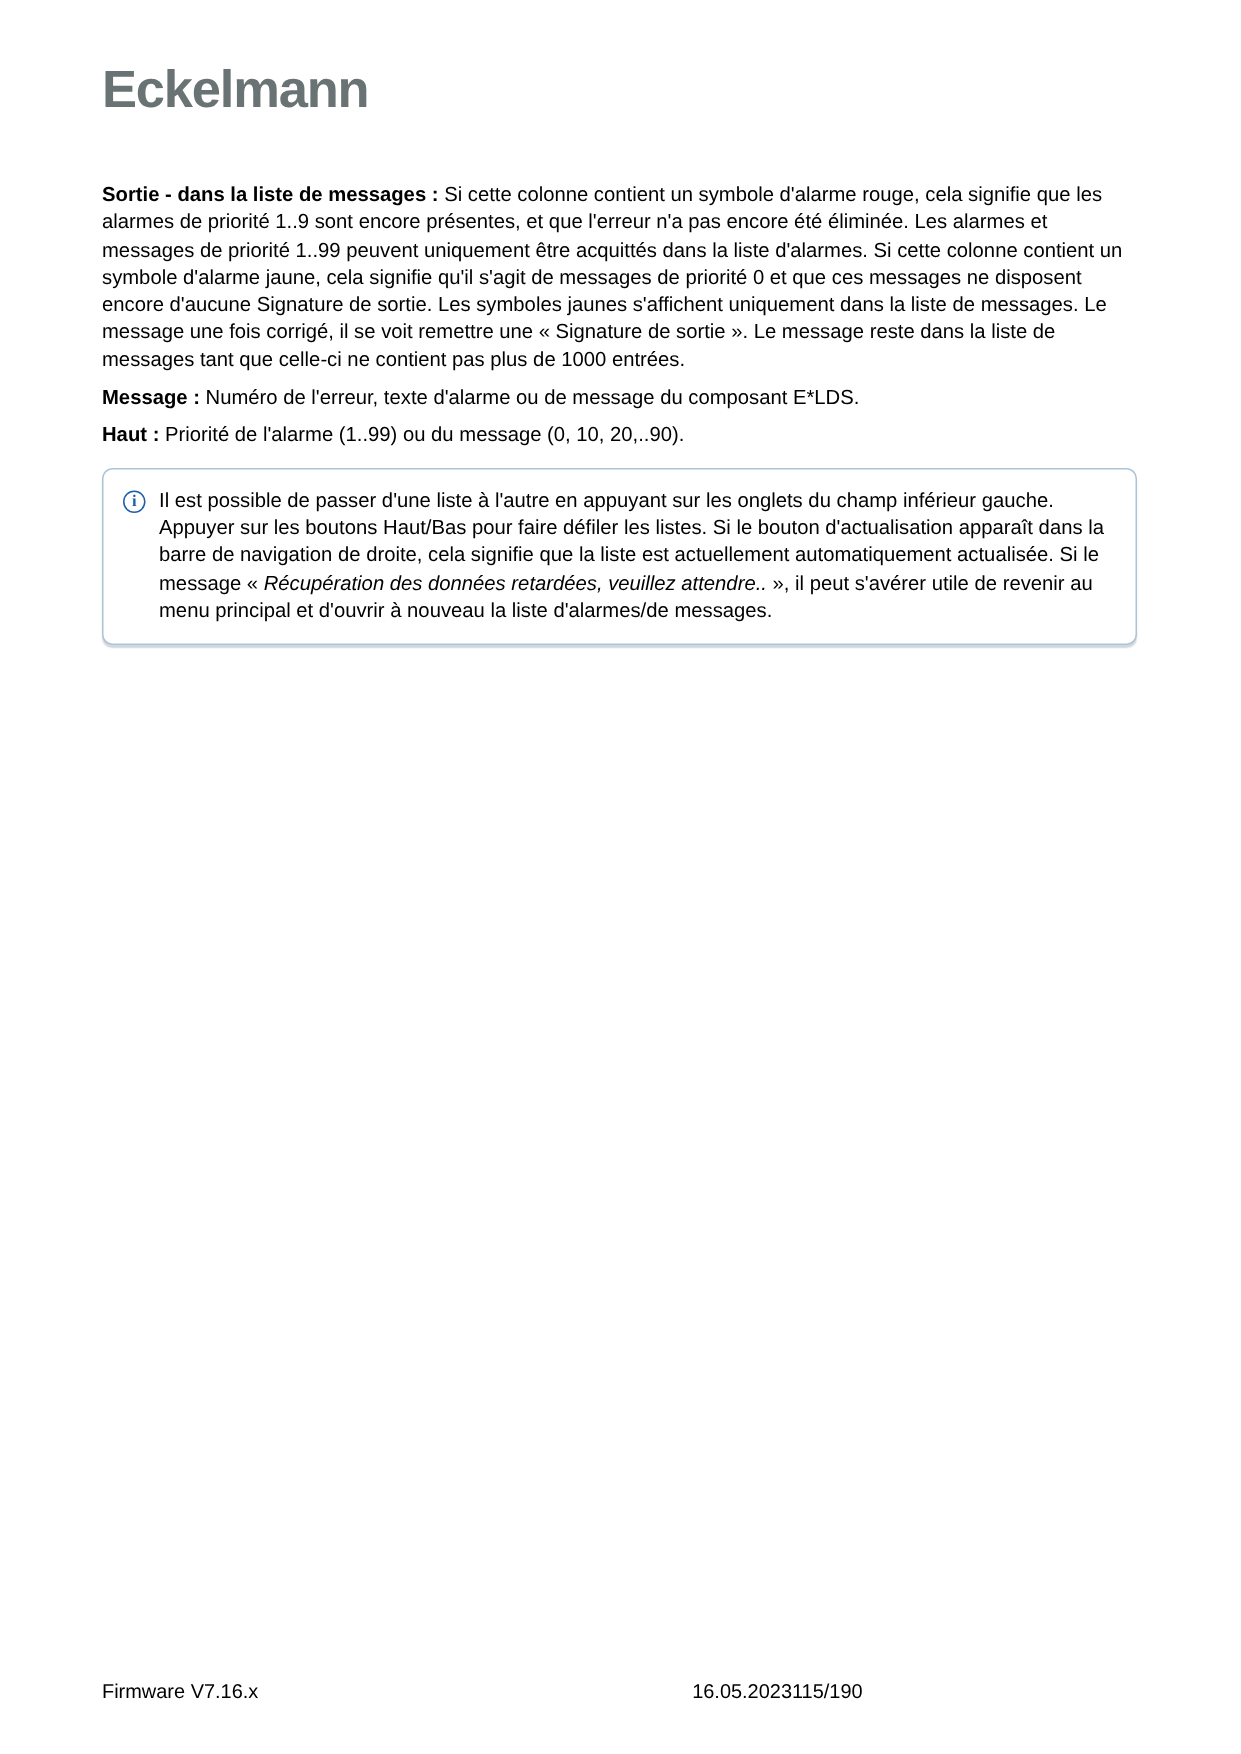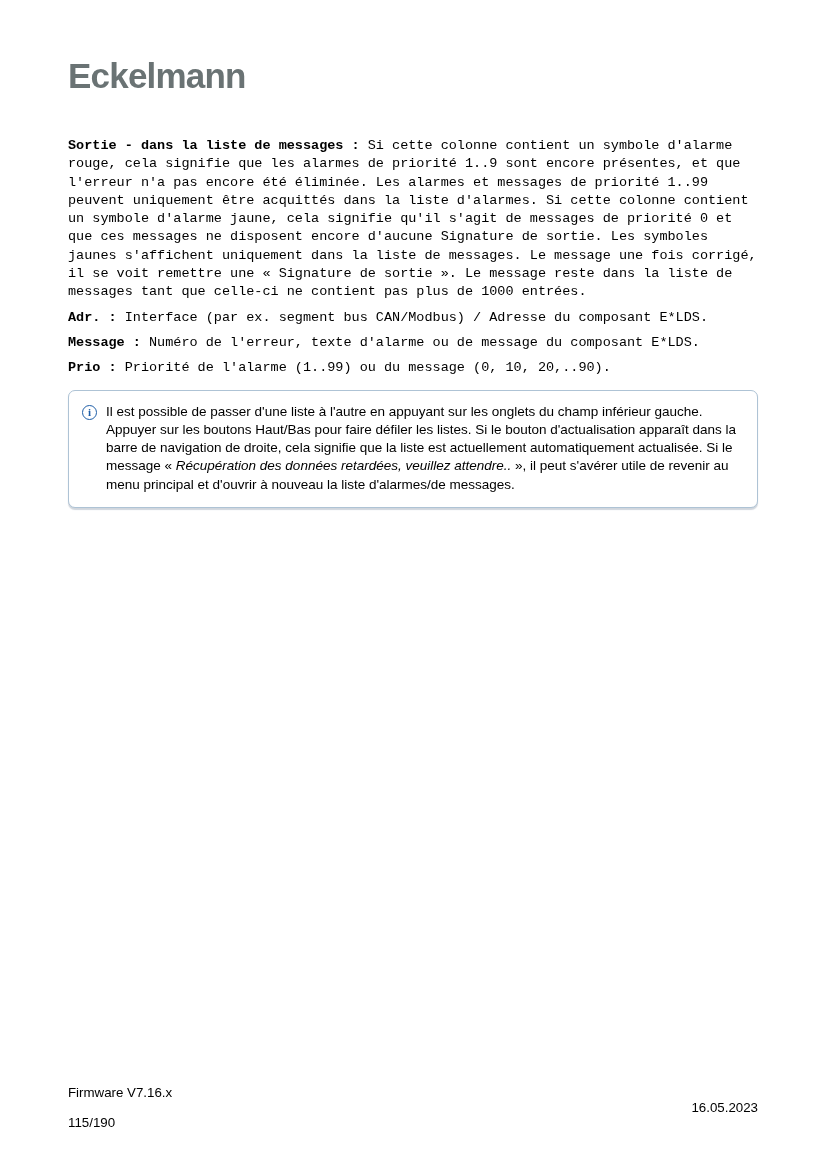--- a/index.html
+++ b/index.html
@@ -5,40 +5,40 @@
   * { margin: 0; padding: 0; box-sizing: border-box; }
   html, body { background: #ffffff; }
   .page {
     position: relative;
     width: 827px;
     height: 1144px;
     background: #ffffff;
     font-family: "Liberation Sans", "DejaVu Sans", sans-serif;
     color: #000000;
     overflow: hidden;
-    margin: 16px auto;
+    margin: 0 auto;
   }
   .logo {
     position: absolute;
     left: 68px;
     top: 40px;
     font-size: 35px;
     font-weight: bold;
     letter-spacing: -0.8px;
     color: #6a7374;
   }
   .content {
     position: absolute;
     left: 68px;
     top: 121px;
     width: 692px;
     font-size: 13.5px;
     line-height: 18.3px;
   }
-  .para { margin-bottom: 7px; font-family: Liberation Mono, monospace; }
+  .para { margin-bottom: 7px; }
   .para b { font-weight: bold; }
   .subline { display: block; }
   .info-box {
     margin-top: 12px;
     width: 690px;
     border: 1px solid #aec3d5;
     border-radius: 7px;
     background: #ffffff;
     box-shadow: 0 1.5px 1px rgba(150,165,180,0.45);
     padding: 12px 16px 13px 13px;
@@ -58,49 +58,47 @@
     text-align: center;
     margin-top: 2px;
     margin-right: 9px;
     font-family: "Liberation Serif", "DejaVu Serif", serif;
   }
   .info-text { flex: 1 1 auto; font-size: 13.5px; line-height: 18.3px; }
   .info-text .it { font-style: italic; }
   .footer {
     position: absolute;
     left: 68px;
-    top: 1069px;
+    top: 1120px;
     width: 690px;
     font-size: 13.3px;
     display: flex;
-    flex-direction: column;
   }
   .footer .f-left  { flex: 1; text-align: left; }
   .footer .f-center{ flex: 1; text-align: right; }
   .footer .f-right { flex: 1; }
 </style>
 </head>
 <body>
 
 <div class="page">
 
   <div class="logo">Eckelmann</div>
 
   <div class="content">
 
     <p class="para"><b>Sortie - dans la liste de messages :</b><span> Si cette colonne contient un symbole d'alarme rouge, cela signifie que les alarmes de priorité 1..9 sont encore présentes, et que l'erreur n'a pas encore été éliminée. Les alarmes et messages de priorité 1..99 peuvent uniquement être acquittés dans la liste d'alarmes. Si cette colonne contient un symbole d'alarme jaune, cela signifie qu'il s'agit de messages de priorité 0 et que ces messages ne disposent encore d'aucune Signature de sortie. Les symboles jaunes s'affichent uniquement dans la liste de messages. Le message une fois corrigé, il se voit remettre une « Signature de sortie ». Le message reste dans la liste de messages tant que celle-ci ne contient pas plus de 1000 entrées.</span></p>
 
     <p class="para"></p>
 
 
-    <p class="para"><b>Adr. :</b><span> Interface (par ex. segment bus CAN/Modbus) / Adresse du composant E*LDS.</span></p>
 
     <p class="para"><b>Message :</b><span> Numéro de l'erreur, texte d'alarme ou de message du composant E*LDS.</span></p>
 
-    <p class="para"><b>Prio :</b><span> Priorité de l'alarme (1..99) ou du message (0, 10, 20,..90).</span></p>
+    <p class="para"><b>Haut :</b><span> Priorité de l'alarme (1..99) ou du message (0, 10, 20,..90).</span></p>
 
     <div class="info-box">
       <div class="info-icon">i</div>
       <div class="info-text"><span>Il est possible de passer d'une liste à l'autre en appuyant sur les onglets du champ inférieur gauche. Appuyer sur les boutons Haut/Bas pour faire défiler les listes. Si le bouton d'actualisation apparaît dans la barre de navigation de droite, cela signifie que la liste est actuellement automatiquement actualisée. Si le message « </span><span class="it">Récupération des données retardées, veuillez attendre..</span><span> », il peut s'avérer utile de revenir au menu principal et d'ouvrir à nouveau la liste d'alarmes/de messages.</span></div>
     </div>
 
   </div>
 
   <div class="footer">
     <span class="f-left">Firmware V7.16.x</span>

